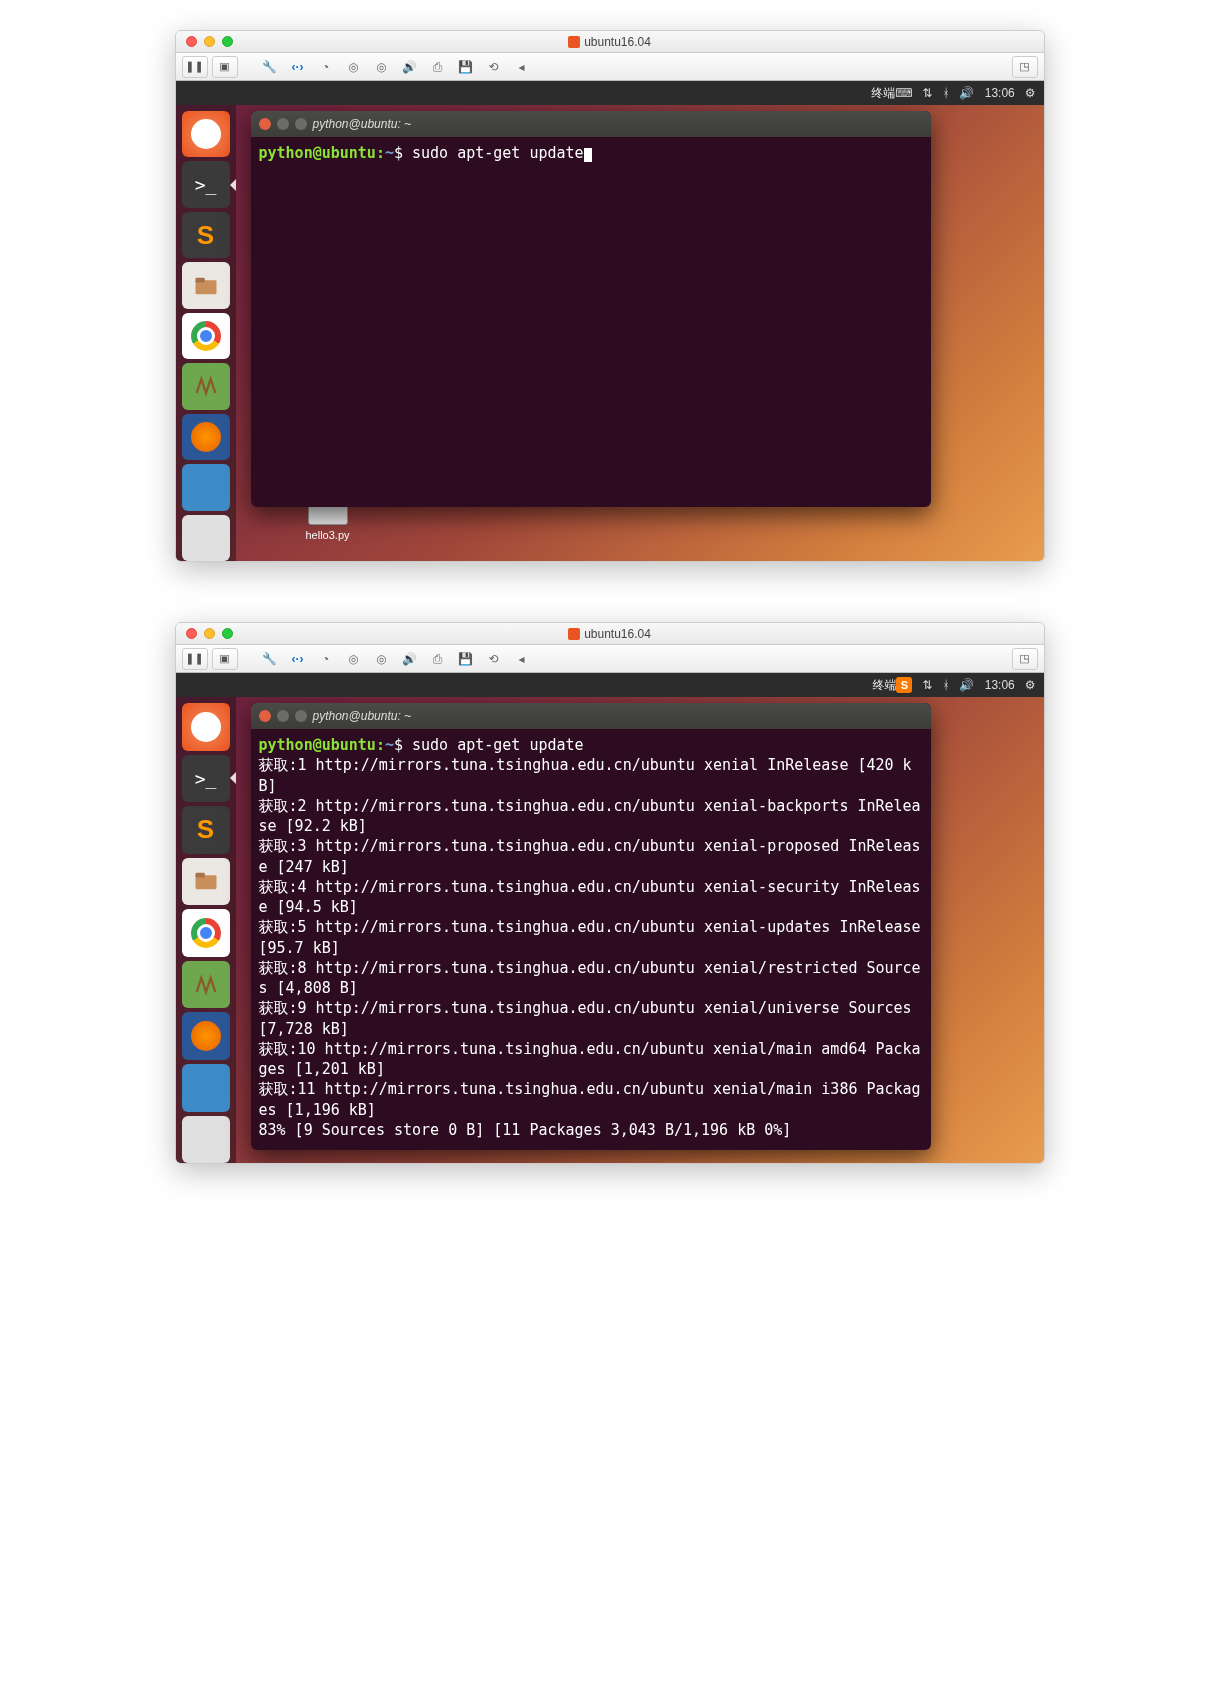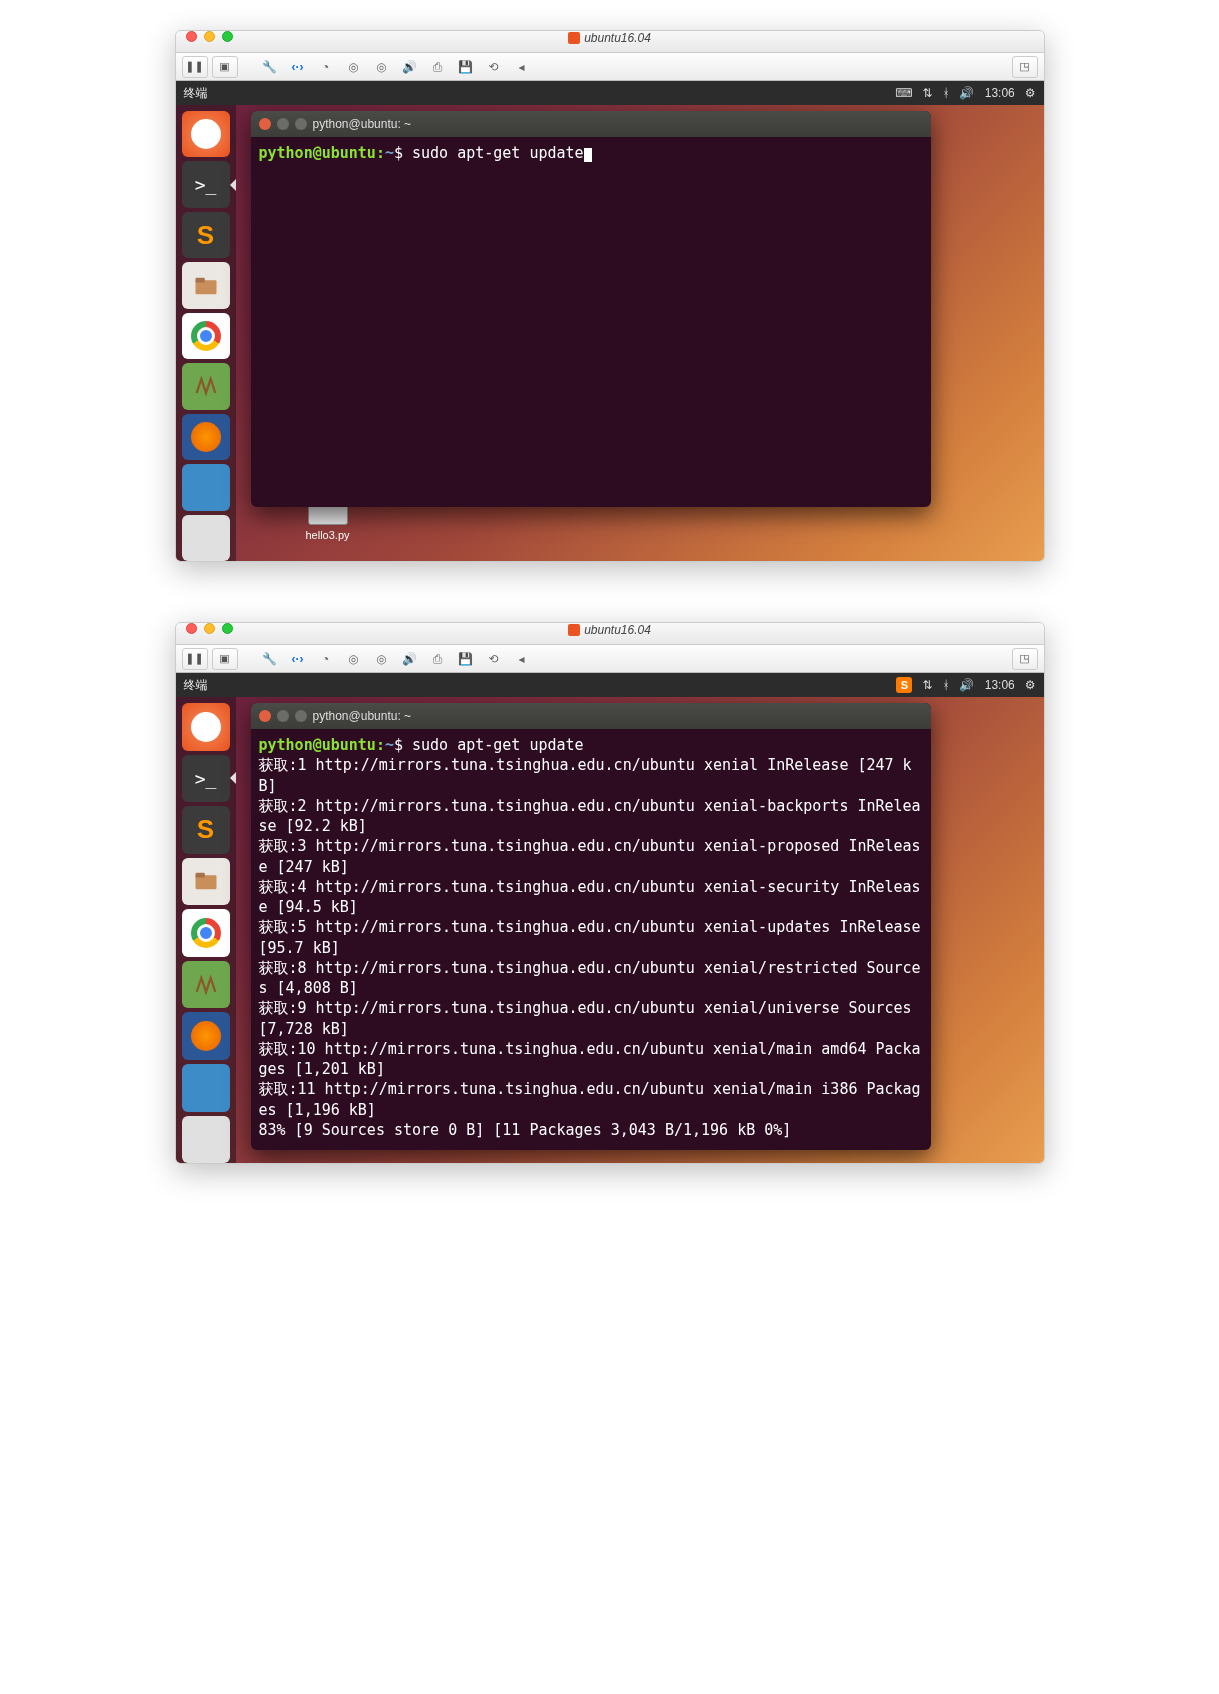--- a/index.html
+++ b/index.html
@@ -14,23 +14,22 @@
     overflow: hidden;
     background: #f5f5f5;
   }
 
   
   .mac-titlebar {
     height: 22px;
     background: linear-gradient(#f8f8f8,#e8e8e8);
     border-bottom: 1px solid #ccc;
     display: flex;
-    align-items: flex-start;
+    align-items: center;
     position: relative;
-    font-style: italic;
   }
   .traffic-lights { display: flex; gap: 7px; margin-left: 10px; }
   .tl { width: 11px; height: 11px; border-radius: 50%; }
   .tl.red { background:#ff5f56; border:1px solid #e0443e;}
   .tl.yellow{background:#ffbd2e;border:1px solid #dea123;}
   .tl.green{background:#27c93f;border:1px solid #1aab29;}
   .mac-title { position:absolute; left:0; right:0; text-align:center; font-size:12px; color:#444; display:flex; justify-content:center; align-items:center; gap:4px;}
   .mac-title .ub-icon { width:12px; height:12px; background:#e95420; border-radius:2px; display:inline-block;}
 
   
@@ -68,20 +67,21 @@
   .ubuntu-menubar {
     height: 24px;
     background: #2c2c2c;
     color: #eee;
     display:flex;
     align-items:center;
     padding: 0 8px;
     font-size: 12px;
     position: relative;
     z-index: 5;
+    text-align: right;
   }
   .ubuntu-menubar .left { flex:1; }
   .ubuntu-menubar .right { display:flex; gap:10px; align-items:center; }
   .mb-icon { font-size:12px; color:#ddd; }
   .sogou { width:16px; height:16px; background:#ff7b00; border-radius:3px; display:flex; align-items:center; justify-content:center; color:#fff; font-size:11px; font-weight:bold;}
 
   
   .launcher {
     position:absolute;
     left:0; top:24px; bottom:0;
@@ -158,20 +158,21 @@
   .term-titlebar {
     height:26px;
     background: linear-gradient(#4a4a46,#3c3c38);
     border-radius:6px 6px 0 0;
     display:flex;
     align-items:center;
     padding:0 8px;
     gap:6px;
     color:#ddd;
     font-size:12px;
+    font-style:italic;
   }
   .term-dot { width:12px;height:12px;border-radius:50%; }
   .term-dot.close{background:#e25f42;}
   .term-dot.min{background:#6b6b67;}
   .term-dot.max{background:#6b6b67;}
   .term-body {
     padding: 6px 8px 10px;
     font-family: "DejaVu Sans Mono","Ubuntu Mono",Consolas,monospace;
     font-size: 15px;
     line-height: 1.35;
@@ -363,21 +364,21 @@
 
     <div class="term-window tall">
       <div class="term-titlebar">
         <div class="term-dot close"></div>
         <div class="term-dot min"></div>
         <div class="term-dot max"></div>
         <span>python@ubuntu: ~</span>
       </div>
       <div class="term-body">
         <div class="term-line"><span class="prompt-user">python@ubuntu</span><span class="prompt-user">:</span><span class="prompt-path">~</span><span class="prompt-cmd">$</span> <span class="prompt-cmd">sudo apt-get update</span></div>
-        <div class="term-line">获取:1 http://mirrors.tuna.tsinghua.edu.cn/ubuntu xenial InRelease [247 kB]</div>
+        <div class="term-line">获取:1 http://mirrors.tuna.tsinghua.edu.cn/ubuntu xenial InRelease [420 kB]</div>
         <div class="term-line">获取:2 http://mirrors.tuna.tsinghua.edu.cn/ubuntu xenial-backports InRelease [92.2 kB]</div>
         <div class="term-line">获取:3 http://mirrors.tuna.tsinghua.edu.cn/ubuntu xenial-proposed InRelease [247 kB]</div>
         <div class="term-line">获取:4 http://mirrors.tuna.tsinghua.edu.cn/ubuntu xenial-security InRelease [94.5 kB]</div>
         <div class="term-line">获取:5 http://mirrors.tuna.tsinghua.edu.cn/ubuntu xenial-updates InRelease [95.7 kB]</div>
         <div class="term-line">获取:8 http://mirrors.tuna.tsinghua.edu.cn/ubuntu xenial/restricted Sources [4,808 B]</div>
         <div class="term-line">获取:9 http://mirrors.tuna.tsinghua.edu.cn/ubuntu xenial/universe Sources [7,728 kB]</div>
         <div class="term-line">获取:10 http://mirrors.tuna.tsinghua.edu.cn/ubuntu xenial/main amd64 Packages [1,201 kB]</div>
         <div class="term-line">获取:11 http://mirrors.tuna.tsinghua.edu.cn/ubuntu xenial/main i386 Packages [1,196 kB]</div>
         <div class="term-line">83% [9 Sources store 0 B] [11 Packages 3,043 B/1,196 kB 0%]</div>
       </div>

